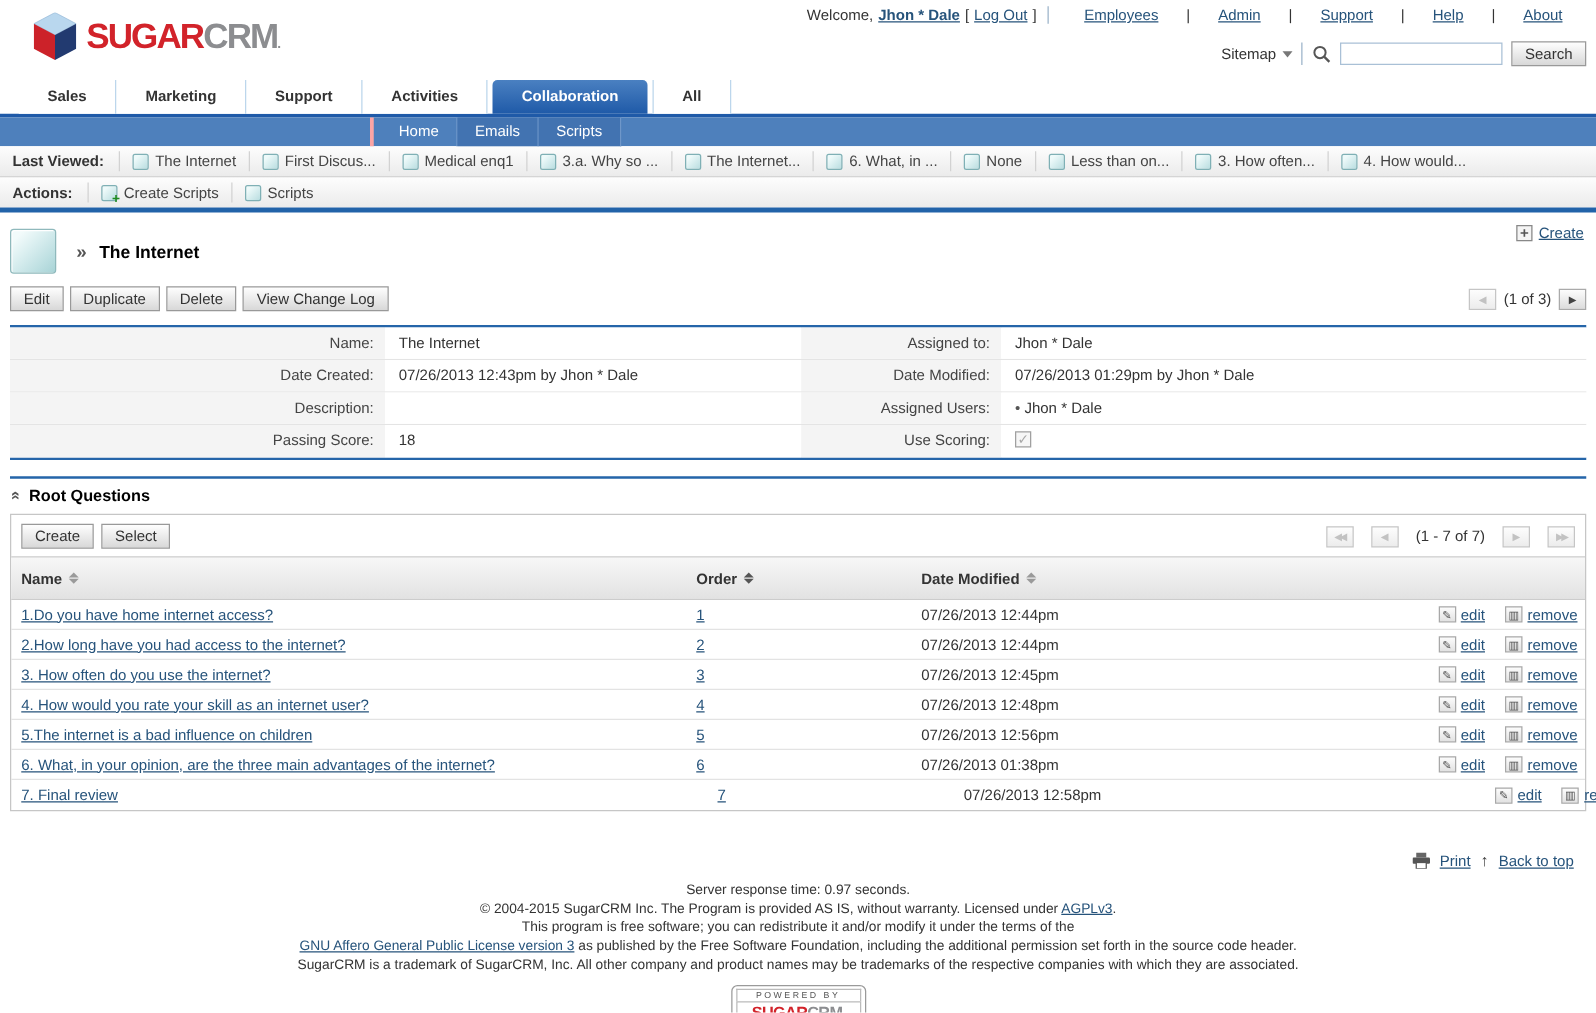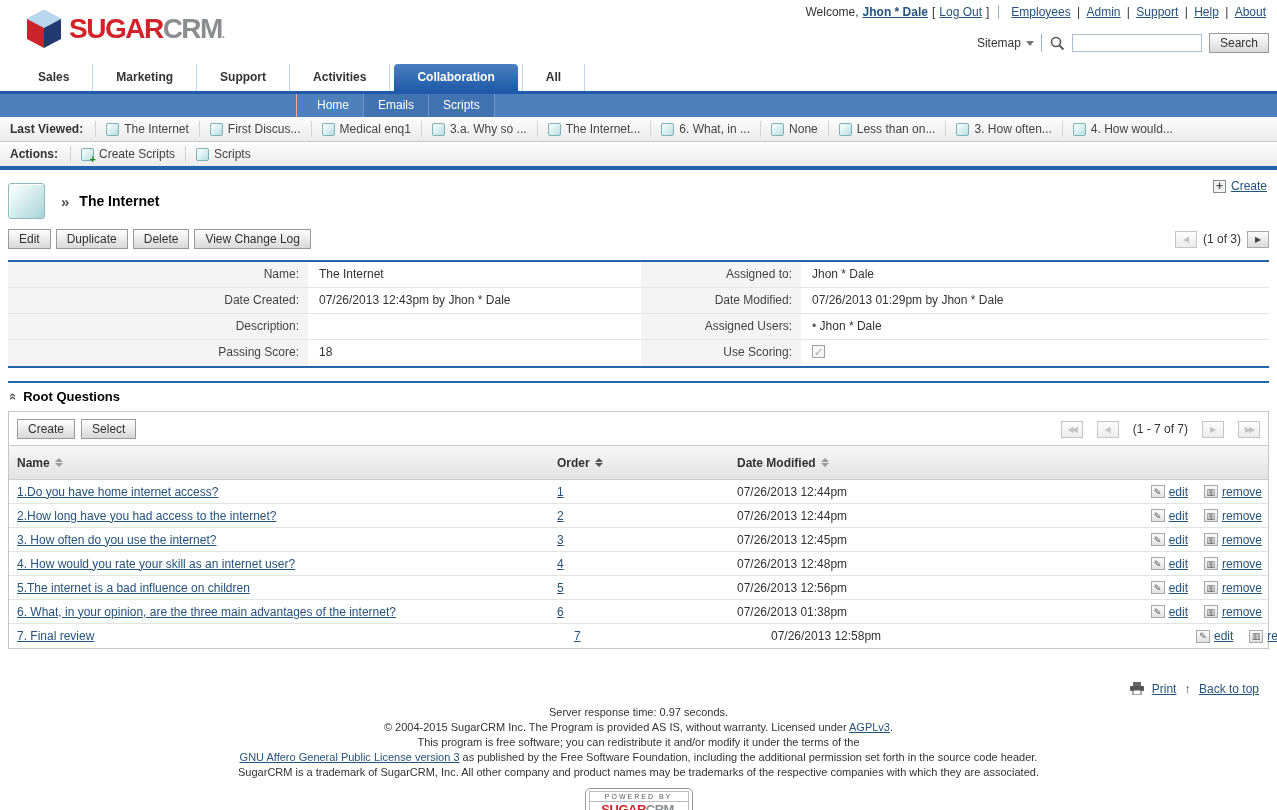--- a/index.html
+++ b/index.html
@@ -16,21 +16,21 @@
   .hdr { height: 64px; position: relative; background:#fff; }
   .logo { position:absolute; left:27px; top:10px; display:flex; align-items:center; }
   .logo-text { font-size:28px; font-weight:bold; letter-spacing:-1.5px; margin-left:8px; }
   .logo-text .red { color:#d2232a; }
   .logo-text .gray { color:#8c8d90; }
   .logo-text .mark { font-size:11px; color:#8c8d90; vertical-align:baseline; }
   .hdr-right { position:absolute; right:8px; top:5px; text-align:right; }
   .hdr-row1 { display:flex; justify-content:flex-end; align-items:center; gap:4px; color:#333; }
   .hdr-row1 .user { font-weight:bold; }
   .hdr-sep { color:#8aa; margin:0 5px; border-left:1px solid #9bb3c9; height:14px; display:inline-block; }
-  .hdr-links a { margin:0 3px; }
+  .hdr-links a { margin:0 19px; }
   .hdr-row2 { margin-top:14px; display:flex; justify-content:flex-end; align-items:center; gap:7px; }
   .sitemap { color:#333; text-decoration:none; display:flex; align-items:center; gap:5px; cursor:pointer; }
   .tri-down { width:0; height:0; border-left:4px solid transparent; border-right:4px solid transparent; border-top:5px solid #777; }
   .vline { border-left:1px solid #9bb3c9; height:18px; }
   .search-input { width:130px; height:18px; border:1px solid #a9c0d6; font-size:12px; padding:0 3px; }
   .btn {
     font-family:"Liberation Sans",sans-serif; font-size:12px; color:#333;
     background:linear-gradient(#fefefe,#d8d8d8); border:1px solid #999;
     padding:2px 10px; cursor:pointer;
   }
@@ -45,21 +45,21 @@
   .tab.last-edge { border-right:1px solid #bcd6ec; }
   .tab.active {
     background:linear-gradient(#4a80c1,#1f5aa8); color:#fff;
     border-radius:4px 4px 0 0; border-left:none; margin:0 4px;
   }
   .subnav { height:23px; background:#4e80bc; display:flex; padding-left:296px; }
   .subnav-item {
     color:#fff; line-height:23px; padding:0 14px; cursor:pointer;
     border-right:1px solid #6f97c9;
   }
-  .subnav-item:first-child { border-left:1px solid #fca5a5;padding-left:20px; }
+  .subnav-item:first-child { border-left:3px solid #fca5a5;padding-left:20px; }
   .subnav-item.dark { background:#4273b1; }
 
   
   .bar {
     height:25px; display:flex; align-items:center;
     background:linear-gradient(#fdfdfd,#ebebeb);
     border-bottom:1px solid #c9c9c9;
   }
   .bar-label { font-weight:bold; color:#333; padding:0 12px 0 10px; }
   .bar-item { display:flex; align-items:center; gap:5px; padding:0 10px; color:#444; cursor:pointer; border-left:1px solid #d2d2d2; height:16px; }

